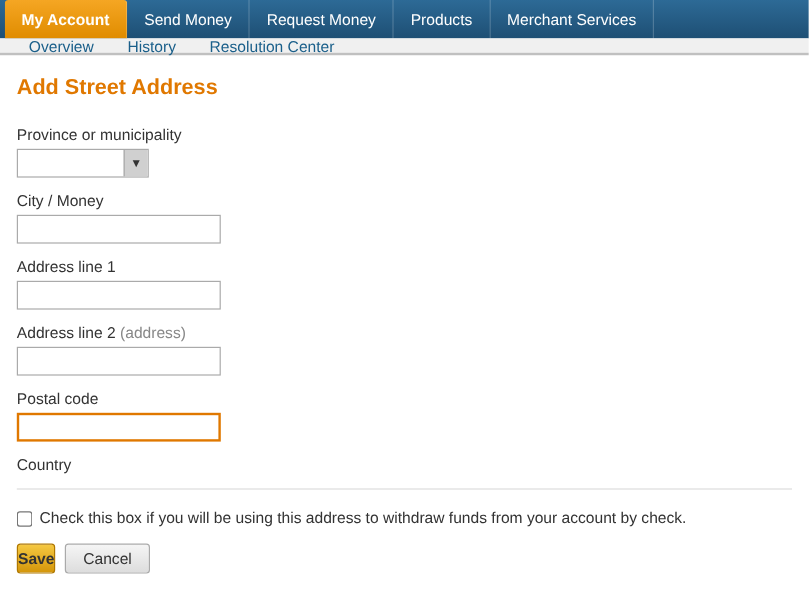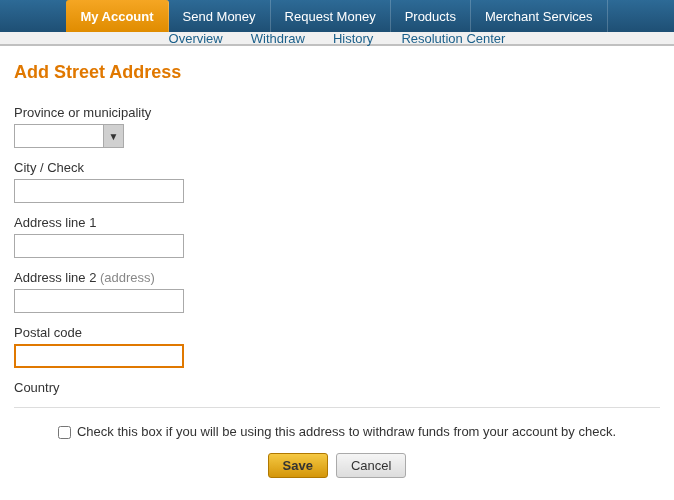--- a/index.html
+++ b/index.html
@@ -1,15 +1,15 @@
 <!DOCTYPE html>
 <html><head>
   <meta charset="utf-8">
   <style>
-    * { box-sizing: border-box; margin: 0; padding: 0; justify-content: center; }
+    * { box-sizing: border-box; margin: 0; padding: 0; }
     body { font-family: Arial, sans-serif; font-size: 13px; background: #fff; color: #333; width: 674px; }
 
     
     .top-nav {
       background: linear-gradient(to bottom, #2d6a96, #1e4f74);
       display: flex;
       align-items: stretch;
       padding: 0 4px;
       height: 32px;
     }
@@ -166,21 +166,21 @@
       gap: 8px;
       margin-top: 8px;
     }
 
     .btn-save {
       background: linear-gradient(to bottom, #f5c842, #d4960a);
       border: 1px solid #b07800;
       color: #333;
       font-size: 13px;
       font-weight: bold;
-      padding: 4px 14px;
+      padding: 4px 0;
       cursor: pointer;
       border-radius: 3px;
     }
 
     .btn-cancel {
       background: linear-gradient(to bottom, #f5f5f5, #ddd);
       border: 1px solid #aaa;
       color: #333;
       font-size: 13px;
       padding: 4px 14px;
@@ -210,23 +210,20 @@
     <span>Products</span>
   </div>
   <div class="top-nav-item">
     <span>Merchant Services</span>
   </div>
 </div>
 
 <div class="sub-nav">
   <div class="sub-nav-item">
     <span>Overview</span>
-  </div>
-  <div class="sub-nav-item">
-    <span>Withdraw</span>
   </div>
   <div class="sub-nav-item">
     <span>History</span>
   </div>
   <div class="sub-nav-item">
     <span>Resolution Center</span>
   </div>
 </div>
 
 <div class="content">
@@ -235,21 +232,21 @@
 
   <div class="form-group">
     <label class="form-label">Province or municipality</label>
     <div class="form-select-wrap">
       <select class="form-select"></select>
       <div class="select-arrow">▼</div>
     </div>
   </div>
 
   <div class="form-group">
-    <label class="form-label">City / Check</label>
+    <label class="form-label">City / Money</label>
     <input type="text" class="form-input" style="">
   </div>
 
   <div class="form-group">
     <label class="form-label">Address line 1</label>
     <input type="text" class="form-input" style="">
   </div>
 
   <div class="form-group">
     <label class="form-label">

